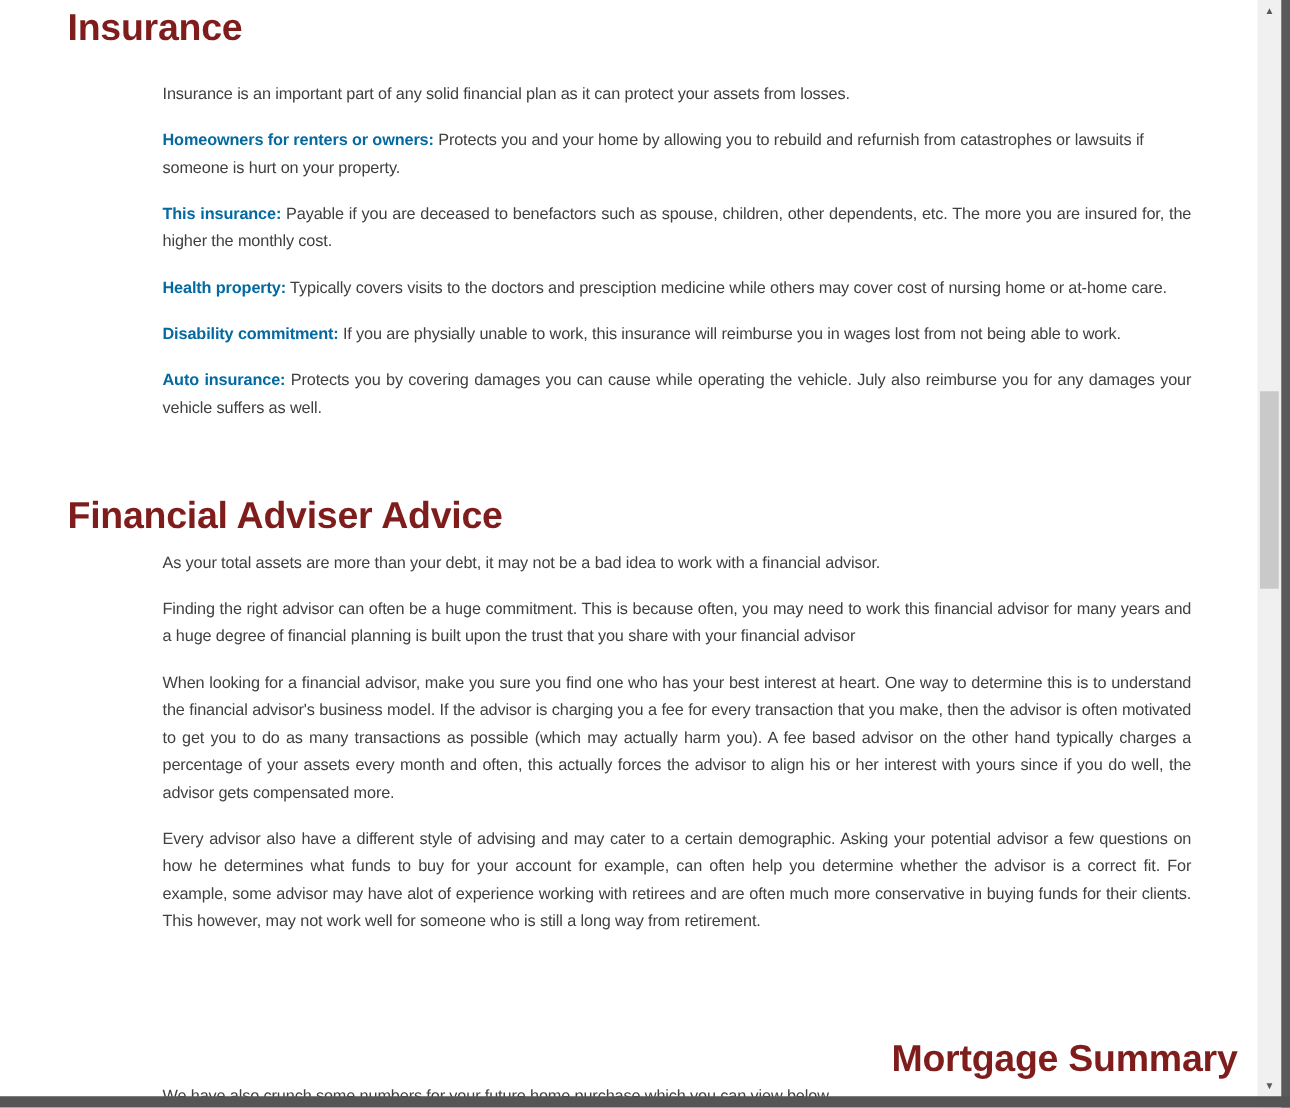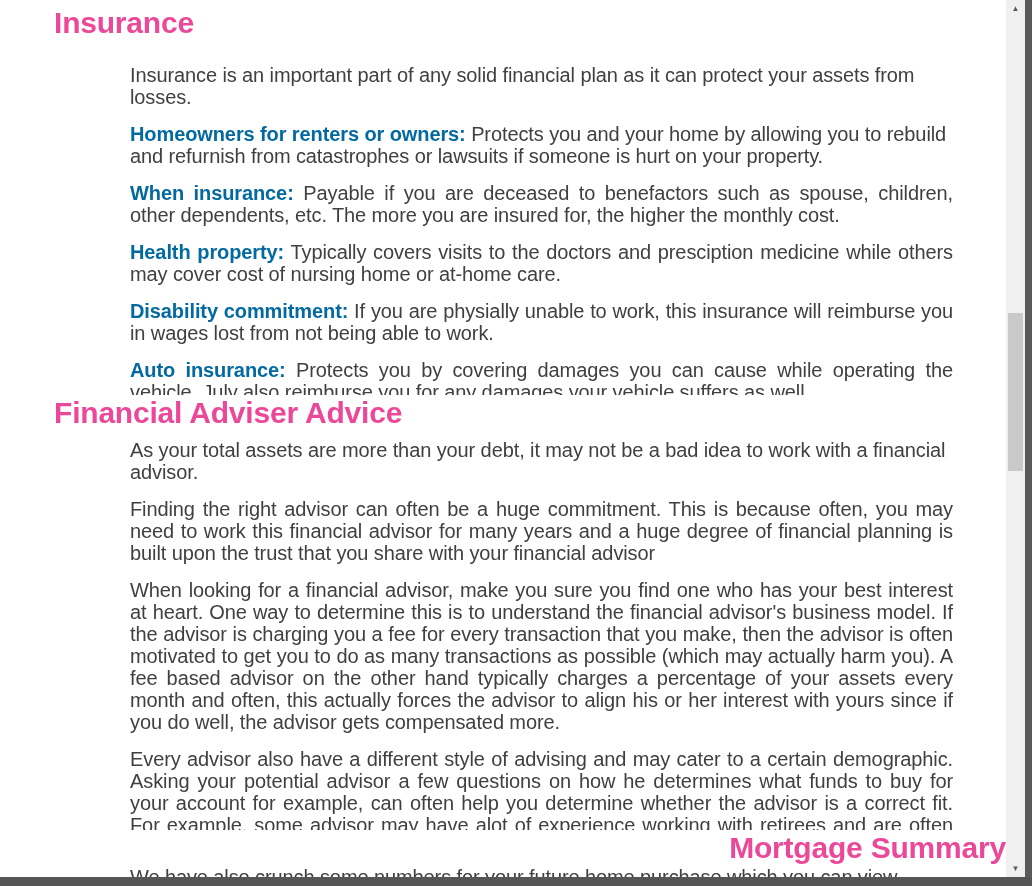--- a/index.html
+++ b/index.html
@@ -7,28 +7,28 @@
     width:1032px;height:886px;overflow:hidden;position:relative;
     background:#ffffff;
     font-family:"Liberation Sans","DejaVu Sans",sans-serif;
   }
   .content{position:absolute;left:0;top:0;width:1006px;height:886px;}
   .sec{position:absolute;left:0;width:1006px;overflow:hidden;}
   .sec-insurance{top:0;height:395px;}
   .sec-faa{top:395px;height:435px;}
   .sec-mortgage{top:830px;height:56px;}
   h1{
-    font-size:30px;line-height:36px;font-weight:700;color:#ec4899;
-    margin:0 0 0 54px;letter-spacing:-0.2px;
+    font-size:30px;line-height:36px;font-weight:700;color:#7f1d1d;
+    margin:0 16px 0 54px;letter-spacing:-0.2px;
   }
   .h-ins{margin-top:5px;margin-bottom:23px;}
   .h-faa{margin-top:0;margin-bottom:8px;}
   .h-mort{margin-top:0;margin-bottom:0;text-align:right;}
   p{
-    font-size:20px;line-height:22px;color:#404040;
+    font-size:13px;line-height:22px;color:#404040;
     margin:0 53px 15px 130px;letter-spacing:-0.1px;
   }
   p.just{text-align:justify;}
   b.lead{font-weight:700;color:#0369a1;}
 
   
   .scrollbar{position:absolute;top:0;right:7px;width:19px;height:886px;background:#f0f0f0;}
   .sb-btn{
     position:absolute;left:0;width:19px;height:17px;
     display:flex;align-items:center;justify-content:center;
@@ -44,21 +44,21 @@
 </style>
 </head>
 <body>
 
 <main class="content">
 
   <section class="sec sec-insurance">
     <h1 class="h-ins">Insurance</h1>
     <p><span>Insurance is an important part of any solid financial plan as it can protect your assets from losses.</span></p>
     <p><b class="lead">Homeowners for renters or owners:</b><span> Protects you and your home by allowing you to rebuild and refurnish from catastrophes or lawsuits if someone is hurt on your property.</span></p>
-    <p class="just"><b class="lead">When insurance:</b><span> Payable if you are deceased to benefactors such as spouse, children, other dependents, etc. The more you are insured for, the higher the monthly cost.</span></p>
+    <p class="just"><b class="lead">This insurance:</b><span> Payable if you are deceased to benefactors such as spouse, children, other dependents, etc. The more you are insured for, the higher the monthly cost.</span></p>
     <p class="just"><b class="lead">Health property:</b><span> Typically covers visits to the doctors and presciption medicine while others may cover cost of nursing home or at-home care.</span></p>
     <p class="just"><b class="lead">Disability commitment:</b><span> If you are physially unable to work, this insurance will reimburse you in wages lost from not being able to work.</span></p>
     <p class="just"><b class="lead">Auto insurance:</b><span> Protects you by covering damages you can cause while operating the vehicle. July also reimburse you for any damages your vehicle suffers as well.</span></p>
   </section>
 
   <section class="sec sec-faa">
     <h1 class="h-faa">Financial Adviser Advice</h1>
     <p><span>As your total assets are more than your debt, it may not be a bad idea to work with a financial advisor.</span></p>
     <p class="just"><span>Finding the right advisor can often be a huge commitment. This is because often, you may need to work this financial advisor for many years and a huge degree of financial planning is built upon the trust that you share with your financial advisor</span></p>
     <p class="just"><span>When looking for a financial advisor, make you sure you find one who has your best interest at heart. One way to determine this is to understand the financial advisor's business model. If the advisor is charging you a fee for every transaction that you make, then the advisor is often motivated to get you to do as many transactions as possible (which may actually harm you). A fee based advisor on the other hand typically charges a percentage of your assets every month and often, this actually forces the advisor to align his or her interest with yours since if you do well, the advisor gets compensated more.</span></p>

